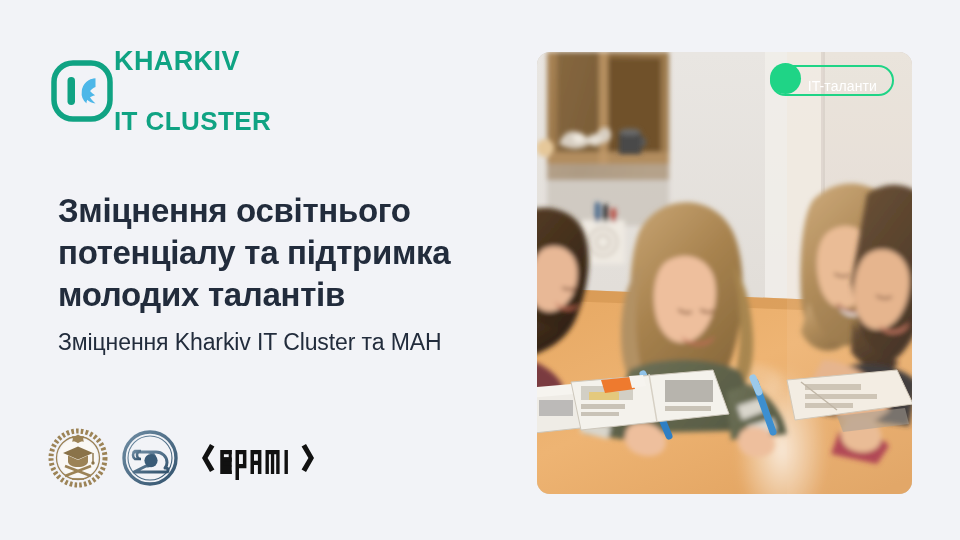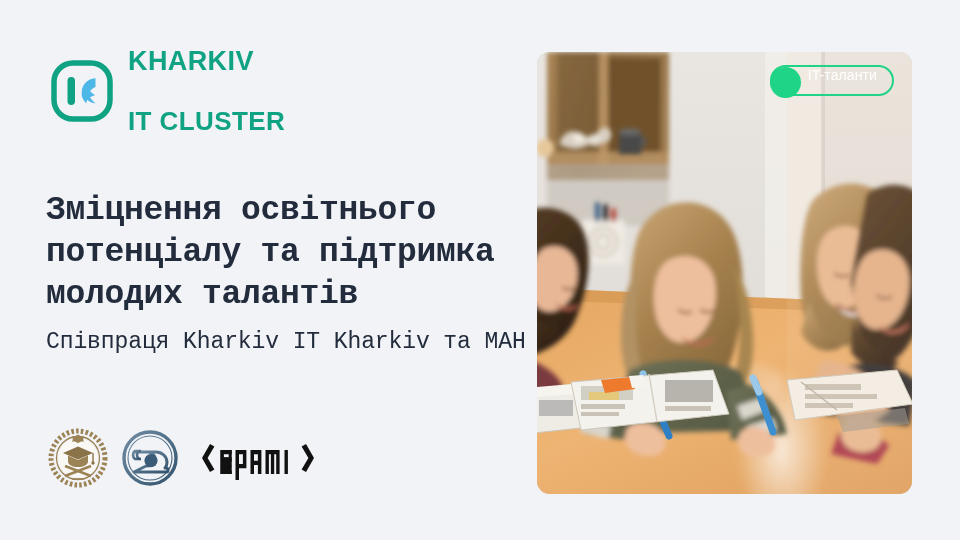--- a/index.html
+++ b/index.html
@@ -7,40 +7,39 @@
   body {
     background:#f2f3f7;
     font-family:"Liberation Sans","DejaVu Sans",sans-serif;
     overflow:hidden;
     position:relative;
   }
 
   
   .brand {
     position:absolute; left:50px; top:48px;
-    display:flex; align-items:center; gap:14px;
+    display:flex; align-items:center; 
   }
   .brand-mark { width:64px; height:64px; flex:0 0 64px; }
   .brand-words {
     display:flex; flex-direction:column;
     line-height:1.02;
   }
   .brand-words span {
     color:#10a383;
     font-weight:bold;
     font-size:27px;
     letter-spacing:0.4px;
   }
   .brand-words span.l2 { font-size:26px;margin-top:32px; }
 
   
   .headline {
-    position:absolute; left:46px; top:190px;
+    position:absolute; left:58px; top:190px;
     width:480px;
-    font-family:Liberation Mono, monospace;
   }
   .headline h1 {
     color:#222c3c;
     font-size:33px;
     font-weight:bold;
     line-height:1.27;
     letter-spacing:-0.3px;
   }
   .headline p {
     margin-top:13px;
@@ -68,21 +67,21 @@
     background:#cfc7bd;
   }
   .photo-card svg { display:block; width:100%; height:100%; }
 
   
   .badge {
     position:absolute; right:18px; top:13px;
     height:31px;
     border:2px solid #1fd486;
     border-radius:16px;
-    display:flex; align-items:flex-start;
+    display:flex; align-items:flex-end;
     padding-right:15px;
     background:rgba(255,255,255,0.04);
   }
   .badge-dot {
     width:31px; height:31px; border-radius:50%;
     background:#1fd486;
     margin-left:-2px;
     flex:0 0 31px;
   }
   .badge-label {
@@ -109,21 +108,21 @@
     </svg>
   </span>
   <span class="brand-words">
     <span class="l1">KHARKIV</span>
     <span class="l2">IT CLUSTER</span>
   </span>
 </div>
 
 <div class="headline">
   <h1>Зміцнення освітнього потенціалу та підтримка молодих талантів</h1>
-  <p>Співпраця Kharkiv IT Kharkiv та МАН</p>
+  <p>Зміцнення Kharkiv IT Cluster та МАН</p>
 </div>
 
 <div class="partners">
 
   <span class="partner-logo">
     <svg viewBox="0 0 60 60" xmlns="http://www.w3.org/2000/svg">
       <circle cx="30" cy="30" r="27" fill="none" stroke="#9c8356" stroke-width="5" stroke-dasharray="2.6 2.2"></circle>
       <circle cx="30" cy="30" r="21.5" fill="none" stroke="#9c8356" stroke-width="1.3"></circle>
       <circle cx="30" cy="30" r="19.5" fill="#faf8f4"></circle>
       <path d="M30 6.5c1.8 1.6 4 2.2 6 1.6-1 1.9-1 4 0 5.6-2-0.6-4.2 0-6 1.6

